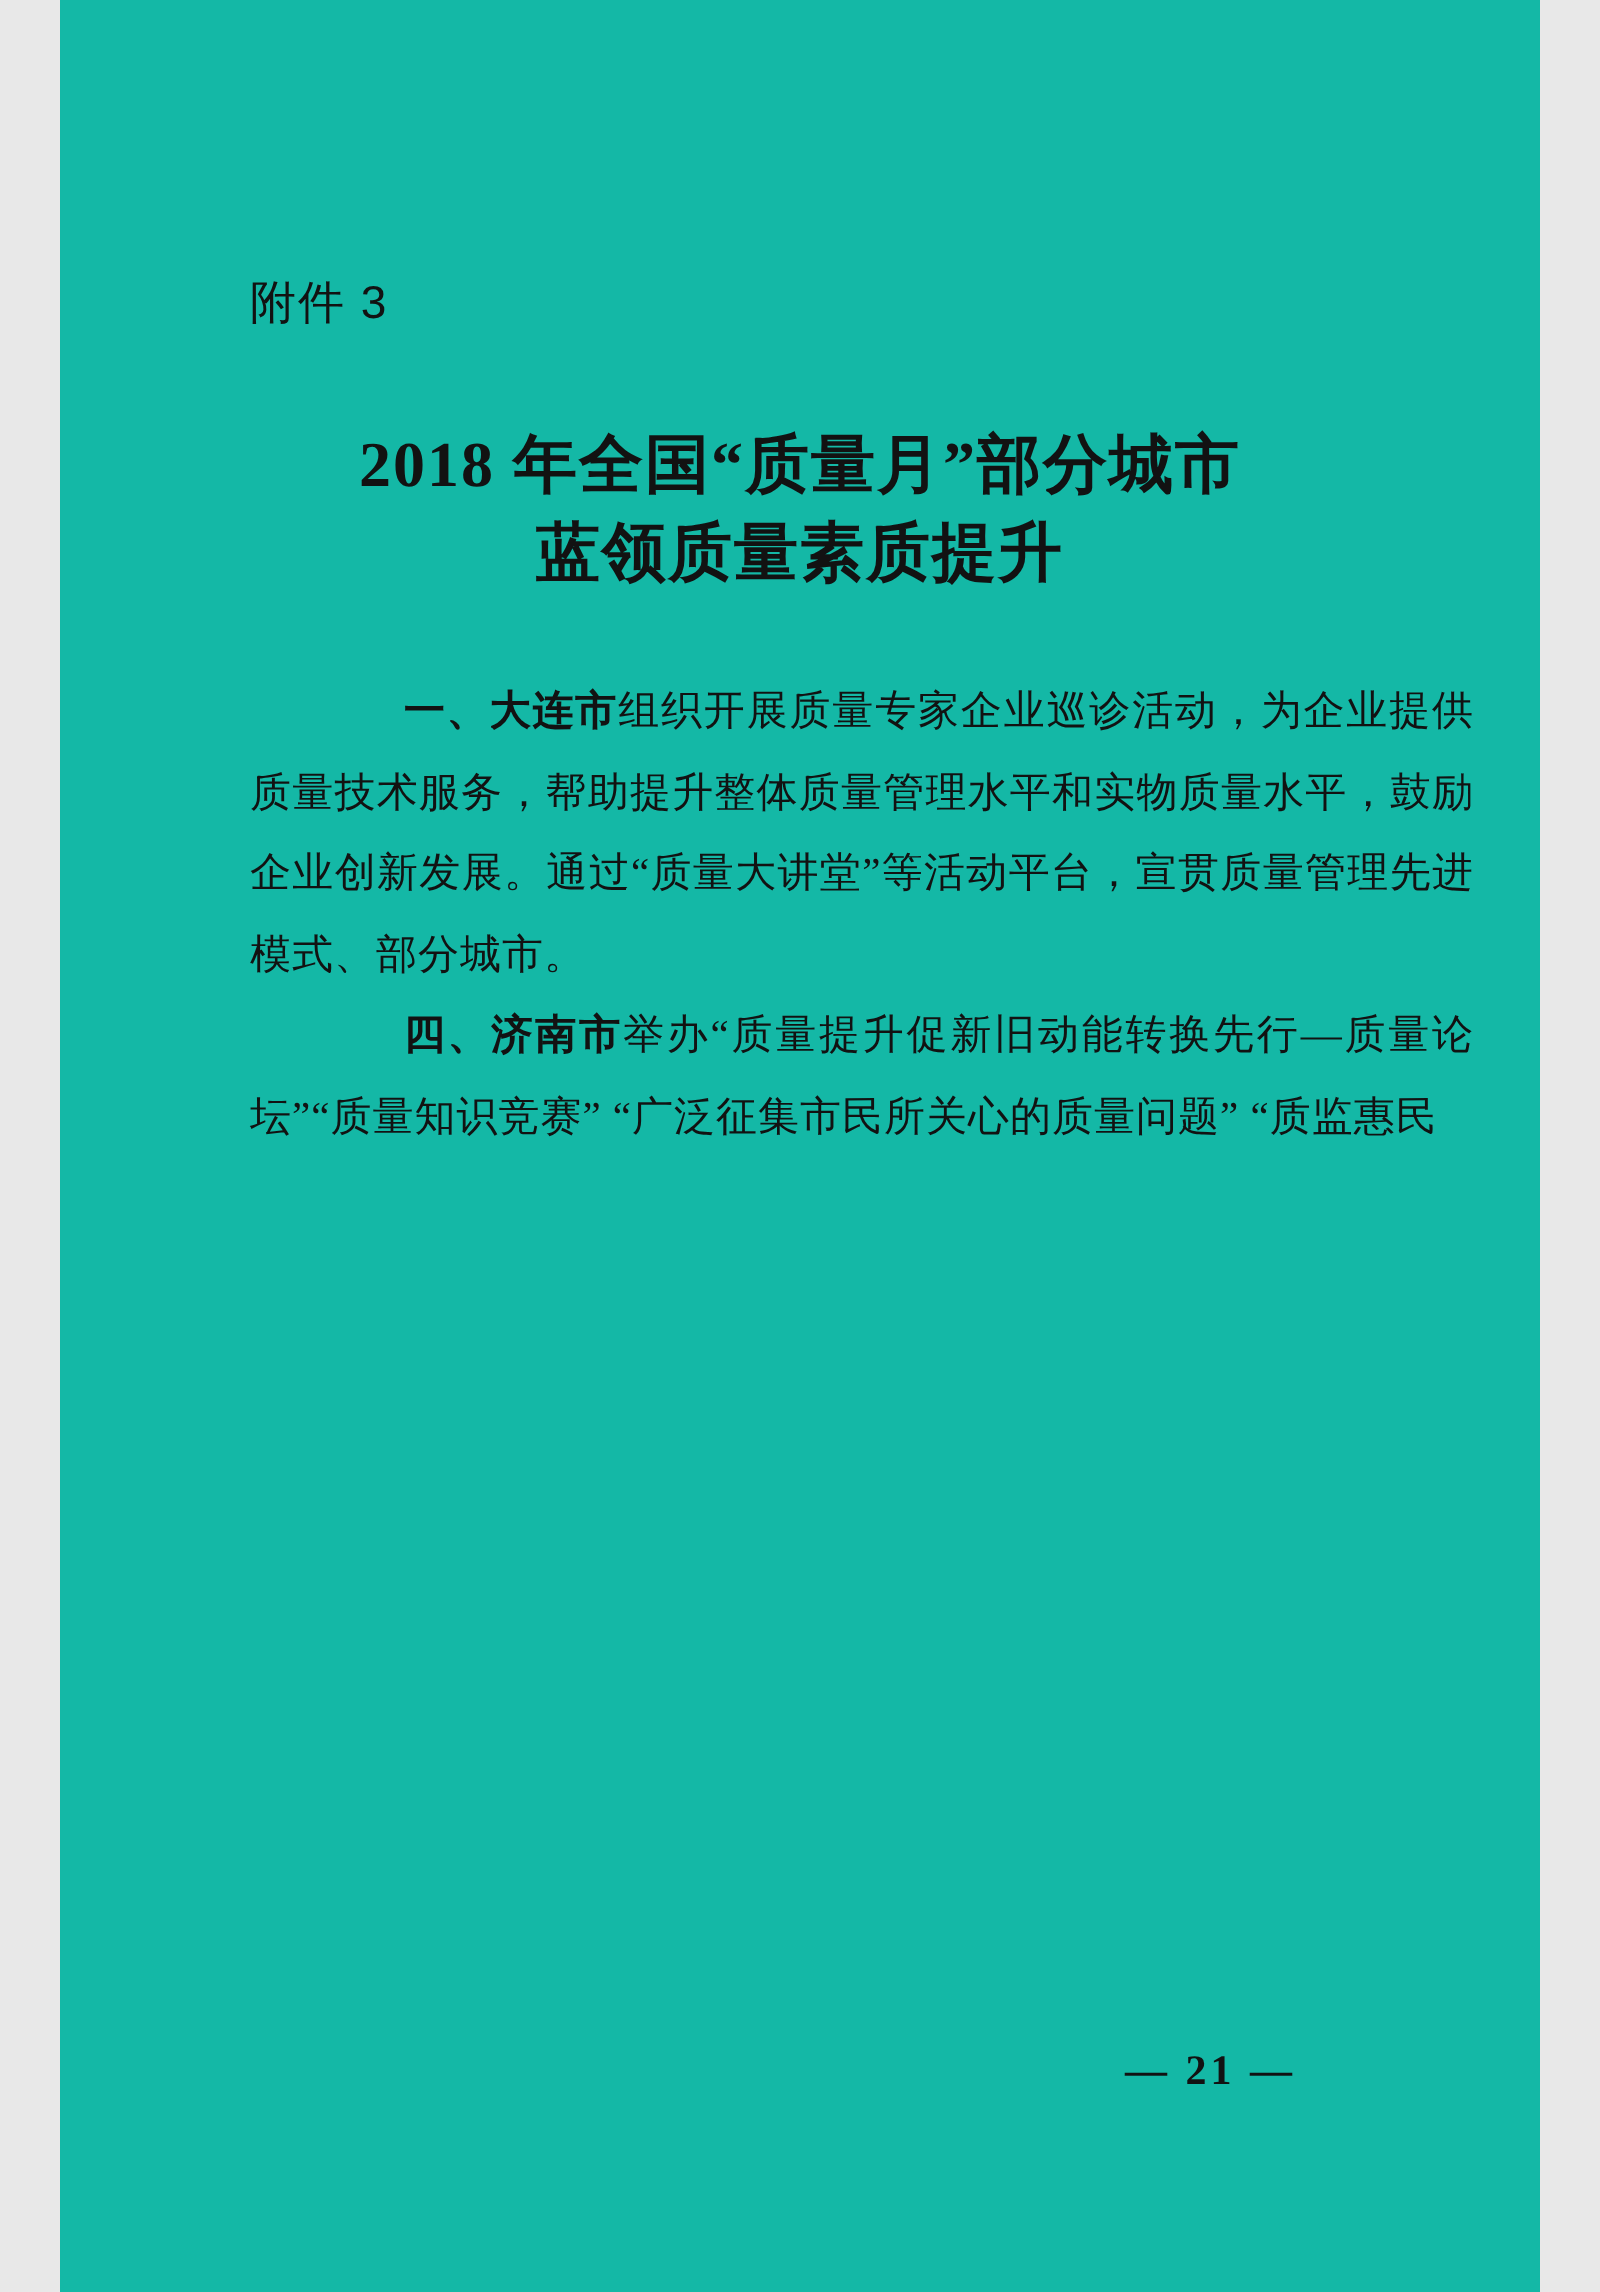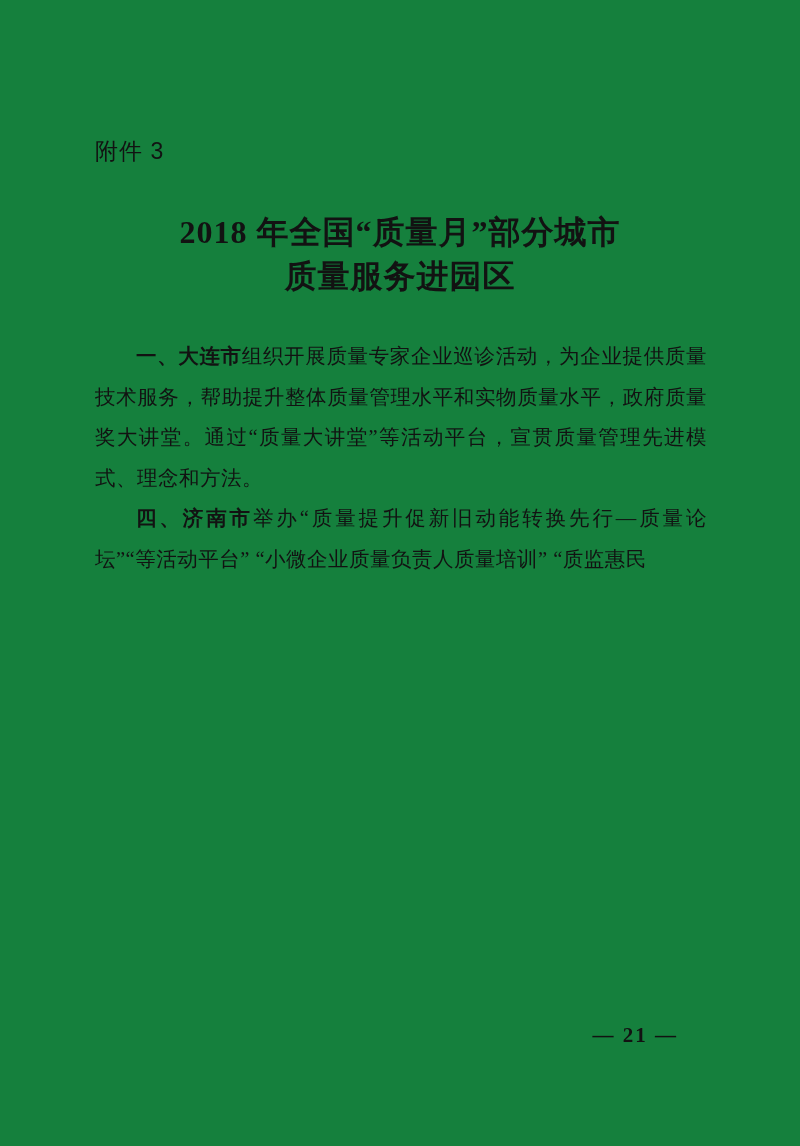--- a/index.html
+++ b/index.html
@@ -2,24 +2,24 @@
 <html><head>
 <meta charset="utf-8">
 <style>
   html, body {
     margin: 0;
     padding: 0;
     background: #e8e8e8;
   }
   .page {
     position: relative;
-    width: 800px;
+    width: 740px;
     height: 1146px;
     margin: 0 auto;
-    background: #15803d;
+    background: #14b8a6;
     color: #121212;
     font-family: "Liberation Serif", "DejaVu Serif", serif;
     overflow: hidden;
   }
   .attachment-label {
     position: absolute;
     top: 136px;
     left: 95px;
     font-family: "Liberation Sans", "DejaVu Sans", sans-serif;
     font-size: 23px;
@@ -50,52 +50,53 @@
     padding: 0;
     text-indent: 2em;
     font-size: 20.5px;
     line-height: 40.6px;
     text-align: justify;
     letter-spacing: 0.5px;
   }
   .para-lead {
     font-weight: bold;
     font-family: "Liberation Sans", "DejaVu Sans", sans-serif;
+    margin-left: 36px;
   }
   .page-number {
     position: absolute;
     top: 1023px;
     right: 122px;
     font-size: 21px;
     letter-spacing: 2px;
     font-family: "Liberation Serif", "DejaVu Serif", serif;
     font-weight: bold;
   }
 </style>
 </head>
 <body>
 
 <div class="page">
 
   <div class="attachment-label">附件 3</div>
 
   <h1 class="doc-title">
     <span>2018 年全国“质量月”部分城市</span><br>
-    <span>质量服务进园区</span>
+    <span>蓝领质量素质提升</span>
   </h1>
 
   <div class="doc-body">
 
     <p>
-      <span class="para-lead">一、大连市</span><span>组织开展质量专家企业巡诊活动，为企业提供质量技术服务，帮助提升整体质量管理水平和实物质量水平，政府质量奖大讲堂。通过“质量大讲堂”等活动平台，宣贯质量管理先进模式、理念和方法。</span>
+      <span class="para-lead">一、大连市</span><span>组织开展质量专家企业巡诊活动，为企业提供质量技术服务，帮助提升整体质量管理水平和实物质量水平，鼓励企业创新发展。通过“质量大讲堂”等活动平台，宣贯质量管理先进模式、部分城市。</span>
     </p>
 
 
 
     <p>
-      <span class="para-lead">四、济南市</span><span>举办“质量提升促新旧动能转换先行—质量论坛”“等活动平台” “小微企业质量负责人质量培训” “质监惠民</span>
+      <span class="para-lead">四、济南市</span><span>举办“质量提升促新旧动能转换先行—质量论坛”“质量知识竞赛” “广泛征集市民所关心的质量问题” “质监惠民</span>
     </p>
 
   </div>
 
   <div class="page-number">— 21 —</div>
 
 </div>
 
 </body></html>

